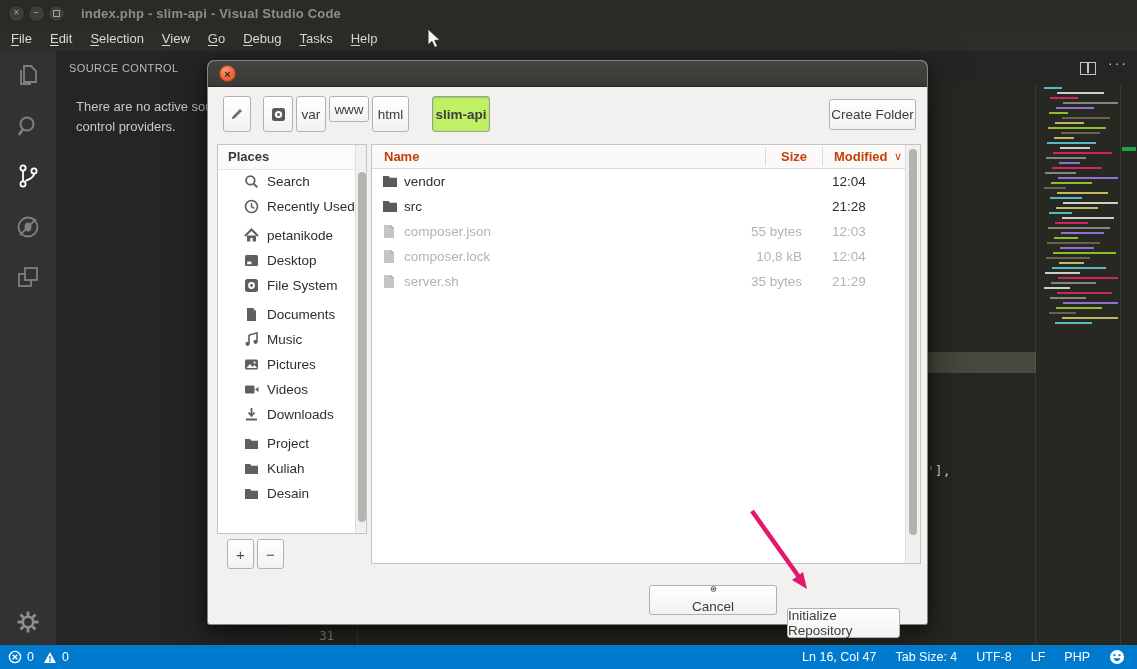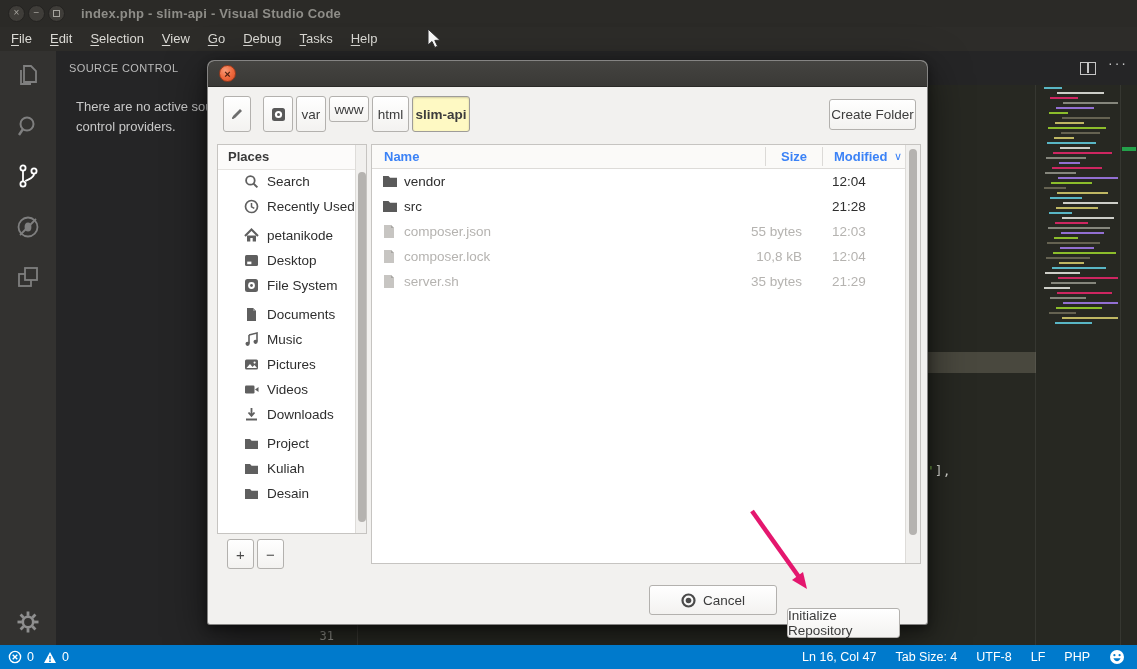--- a/index.html
+++ b/index.html
@@ -51,29 +51,29 @@
   .dialog{left:207px;top:60px;width:721px;height:565px;background:#f2f1ef;
     border-radius:7px 7px 3px 3px;box-shadow:0 12px 40px rgba(0,0,0,.55),0 3px 10px rgba(0,0,0,.4);
     border:1px solid rgba(0,0,0,.45);box-sizing:border-box;}
   .dlg-titlebar{position:absolute;left:0;top:0;width:100%;height:26px;
     background:linear-gradient(#454441,#3a3936);border-radius:6px 6px 0 0;border-bottom:1px solid #2b2a27;box-sizing:border-box;}
   .dlg-close{position:absolute;left:11px;top:4px;width:17px;height:17px;border-radius:50%;
     background:radial-gradient(circle at 35% 30%,#f79b78,#ef6a3e 50%,#d8502a);
     border:1px solid #9c3a1b;color:#4b1f0f;font-size:11px;font-weight:bold;line-height:16px;text-align:center;box-sizing:border-box;}
   .gtkbtn{background:linear-gradient(#ffffff,#f3f2f0);border:1px solid #b3b1ae;border-radius:3px;
     color:#3c3c3c;font-size:13.5px;display:flex;align-items:center;justify-content:center;box-sizing:border-box;}
-  .gtkbtn.pressed{background:#fef9c3;border-color:#9e9c99;box-shadow:inset 0 1px 2px rgba(0,0,0,.18);font-weight:bold;}
+  .gtkbtn.pressed{background:#bef264;border-color:#9e9c99;box-shadow:inset 0 1px 2px rgba(0,0,0,.18);font-weight:bold;margin-left:20px;}
   .panel{background:#ffffff;border:1px solid #c6c4c1;box-sizing:border-box;position:absolute;overflow:hidden;}
   .places-header{height:24px;line-height:24px;padding-left:10px;font-weight:bold;font-size:13px;color:#3a3a3a;
     border-bottom:1px solid #e6e4e1;background:#fcfbfa;}
   .place-row{height:25px;display:flex;align-items:center;gap:8px;padding-left:26px;font-size:13.5px;color:#2e2e2e;}
   .place-sep{height:4px;}
   .vscroll{position:absolute;top:0;bottom:0;background:#f1f0ee;border-left:1px solid #dedcd9;}
   .vthumb{position:absolute;left:2px;width:8px;border-radius:4px;background:#b5b3b0;}
-  .flist-header{position:relative;height:23px;line-height:23px;font-size:13px;color:#3b82f6;
+  .flist-header{position:relative;height:23px;line-height:23px;font-size:13px;color:#c2410c;
     border-bottom:1px solid #dddbd8;background:#fbfaf8;}
   .col-sep{position:absolute;top:2px;width:1px;height:19px;background:#dcdad7;}
   .file-row{position:relative;height:25px;display:flex;align-items:center;font-size:13.5px;color:#2e2e2e;}
   .file-row .fic{position:absolute;left:10px;top:5px;}
   .file-row .fname{margin-left:32px;}
   .file-row .fsize{position:absolute;left:360px;width:70px;text-align:right;}
   .file-row .fmod{position:absolute;left:460px;}
   .file-row.disabled{color:#b5b3b0;}
   .footer-btn{position:absolute;width:27px;height:30px;font-size:15px;color:#4a4a4a;}
   .action-btn{position:absolute;height:30px;}
@@ -401,21 +401,21 @@
           <span class="fname">server.sh</span>
           <span class="fsize">35 bytes</span>
           <span class="fmod">21:29</span>
           </div>
       </div>
       <div class="vscroll" style="right:0;width:14px;top:0;">
         <div class="vthumb" style="left:3px;top:4px;height:386px;"></div>
       </div>
     </div>
 
-    <div class="gtkbtn action-btn" style="left:441px;top:524px;width:128px;gap:7px;">
+    <div class="gtkbtn action-btn" style="left:441px;top:524px;width:128px;gap:7px;flex-direction:column;">
       <svg width="15" height="15" viewBox="0 0 15 15">
         <circle cx="7.5" cy="7.5" r="6" fill="none" stroke="#4a4a4a" stroke-width="2.2"></circle>
         <circle cx="7.5" cy="7.5" r="2.8" fill="#4a4a4a"></circle>
       </svg>
       <span>Cancel</span>
     </div>
     <div class="gtkbtn action-btn" style="left:579px;top:524px;width:113px;margin-top:23px;">Initialize Repository</div>
   </div>
 
   <div class="abs statusbar">

